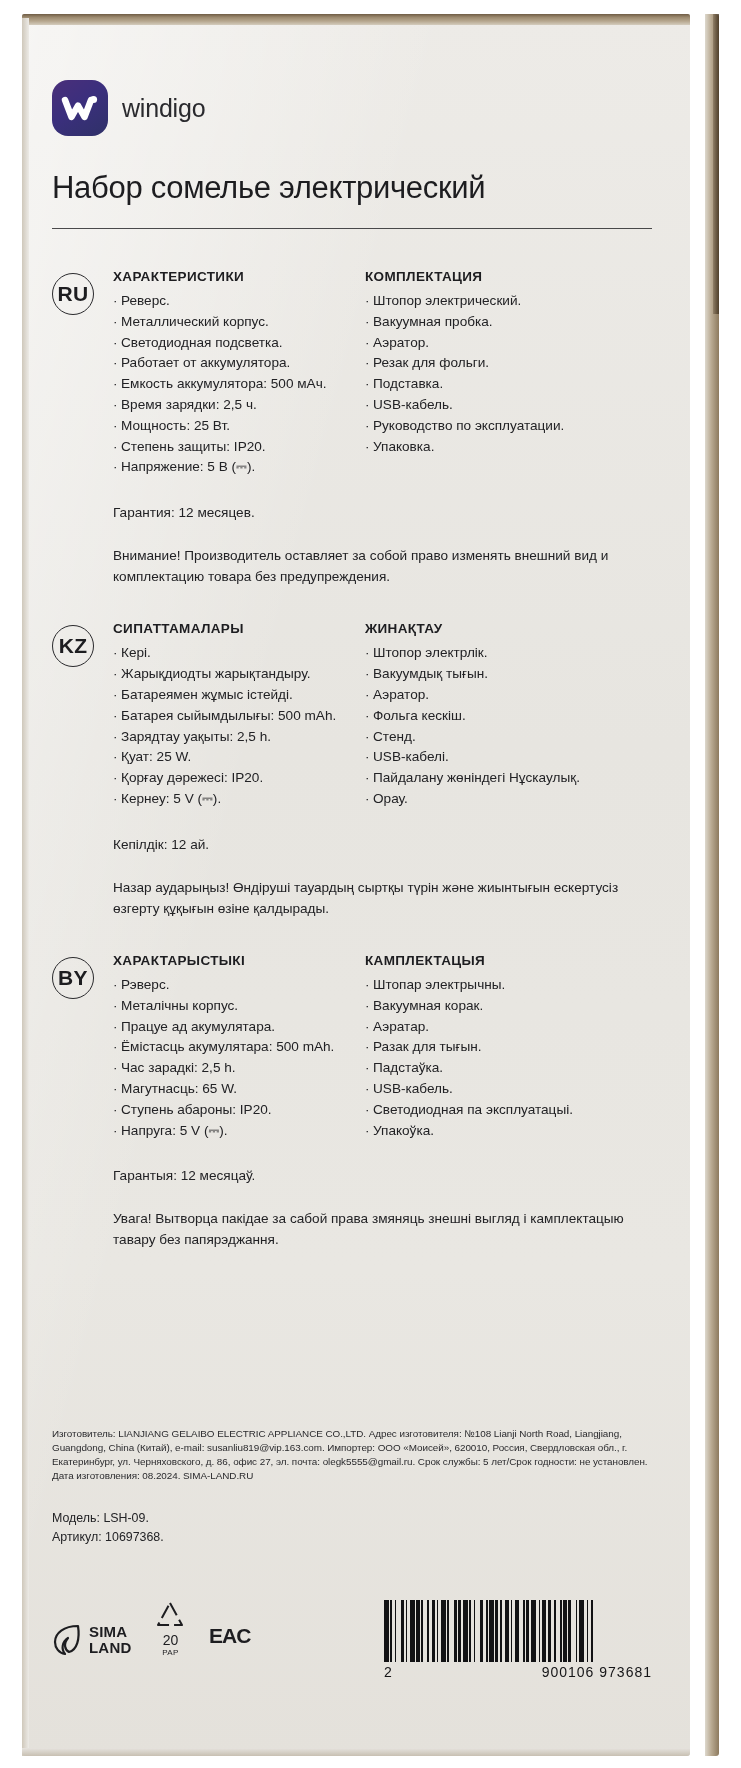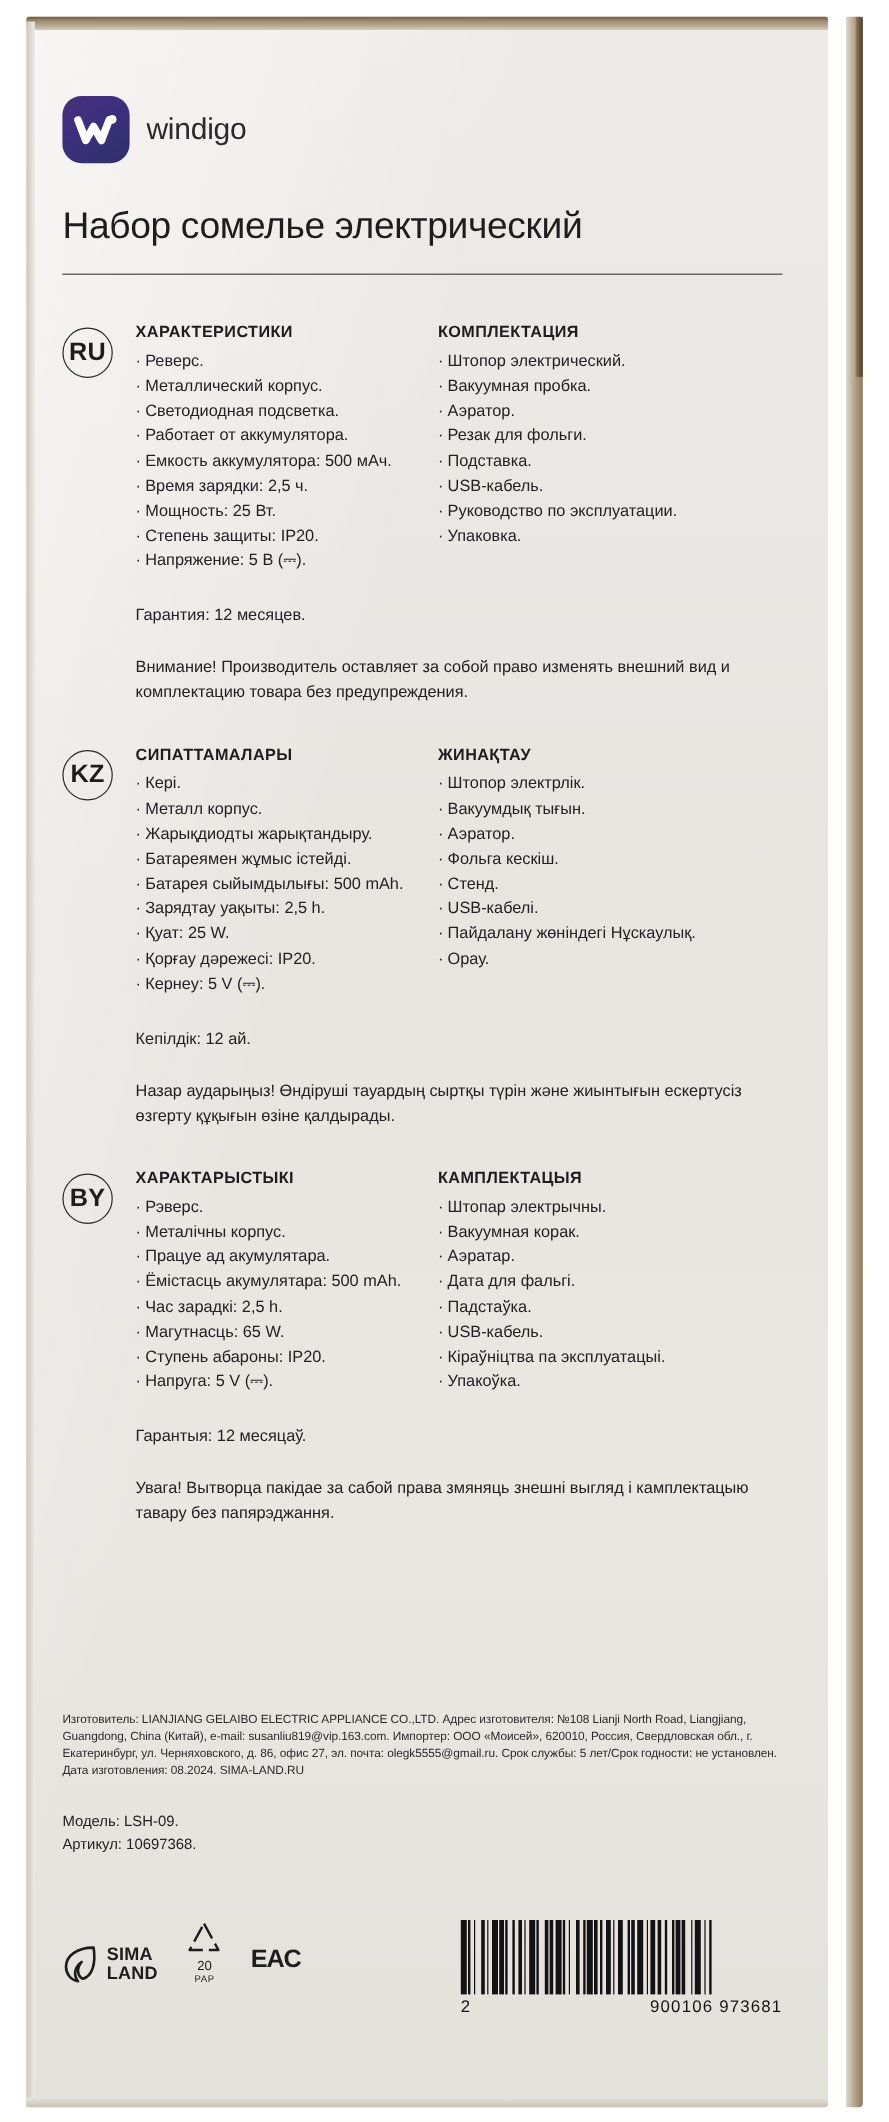--- a/index.html
+++ b/index.html
@@ -232,21 +232,21 @@
     font-weight: bold;
     line-height: 1.04;
     color: #1d1d20;
     letter-spacing: 0.2px;
   }
   .pap {
     text-align: center;
     color: #1d1d20;
   }
   .pap-num {
-    font-size: 11px;
+    font-size: 14px;
     margin-top: -2px;
   }
   .pap-label {
     font-size: 8px;
     letter-spacing: 0.4px;
   }
   .eac-wrap { padding-bottom: 4px; }
 
   .barcode {
     width: 268px;
@@ -337,21 +337,20 @@
           <div class="note gap">Гарантия: 12 месяцев.</div>
           <div class="note para">Внимание! Производитель оставляет за собой право изменять внешний вид и комплектацию товара без предупреждения.</div>
         </div>
         <div class="lang-block">
           <div class="lang-badge">KZ</div>
           <div class="cols">
             <div class="col-left">
               <div class="col-head">СИПАТТАМАЛАРЫ</div>
               <ul class="speclist">
                 <li>Кері.</li>
-                <li>Металл корпус.</li>
                 <li>Жарықдиодты жарықтандыру.</li>
                 <li>Батареямен жұмыс істейді.</li>
                 <li>Батарея сыйымдылығы: 500 mAh.</li>
                 <li>Зарядтау уақыты: 2,5 h.</li>
                 <li>Қуат: 25 W.</li>
                 <li>Қорғау дәрежесі: IP20.</li>
                 <li>Кернеу: 5 V (⎓).</li>
               </ul>
             </div>
             <div class="col-right">
@@ -386,24 +385,24 @@
                 <li>Ступень абароны: IP20.</li>
                 <li>Напруга: 5 V (⎓).</li>
               </ul>
             </div>
             <div class="col-right">
               <div class="col-head">КАМПЛЕКТАЦЫЯ</div>
               <ul class="speclist">
                 <li>Штопар электрычны.</li>
                 <li>Вакуумная корак.</li>
                 <li>Аэратар.</li>
-                <li>Дата для фальгі.</li>
+                <li>Разак для тығын.</li>
                 <li>Падстаўка.</li>
                 <li>USB-кабель.</li>
-                <li>Кіраўніцтва па эксплуатацыі.</li>
+                <li>Светодиодная па эксплуатацыі.</li>
                 <li>Упакоўка.</li>
               </ul>
             </div>
           </div>
           <div class="note gap">Гарантыя: 12 месяцаў.</div>
           <div class="note para">Увага! Вытворца пакідае за сабой права змяняць знешні выгляд і камплектацыю тавару без папярэджання.</div>
         </div>
       </div>
   </div>
 

